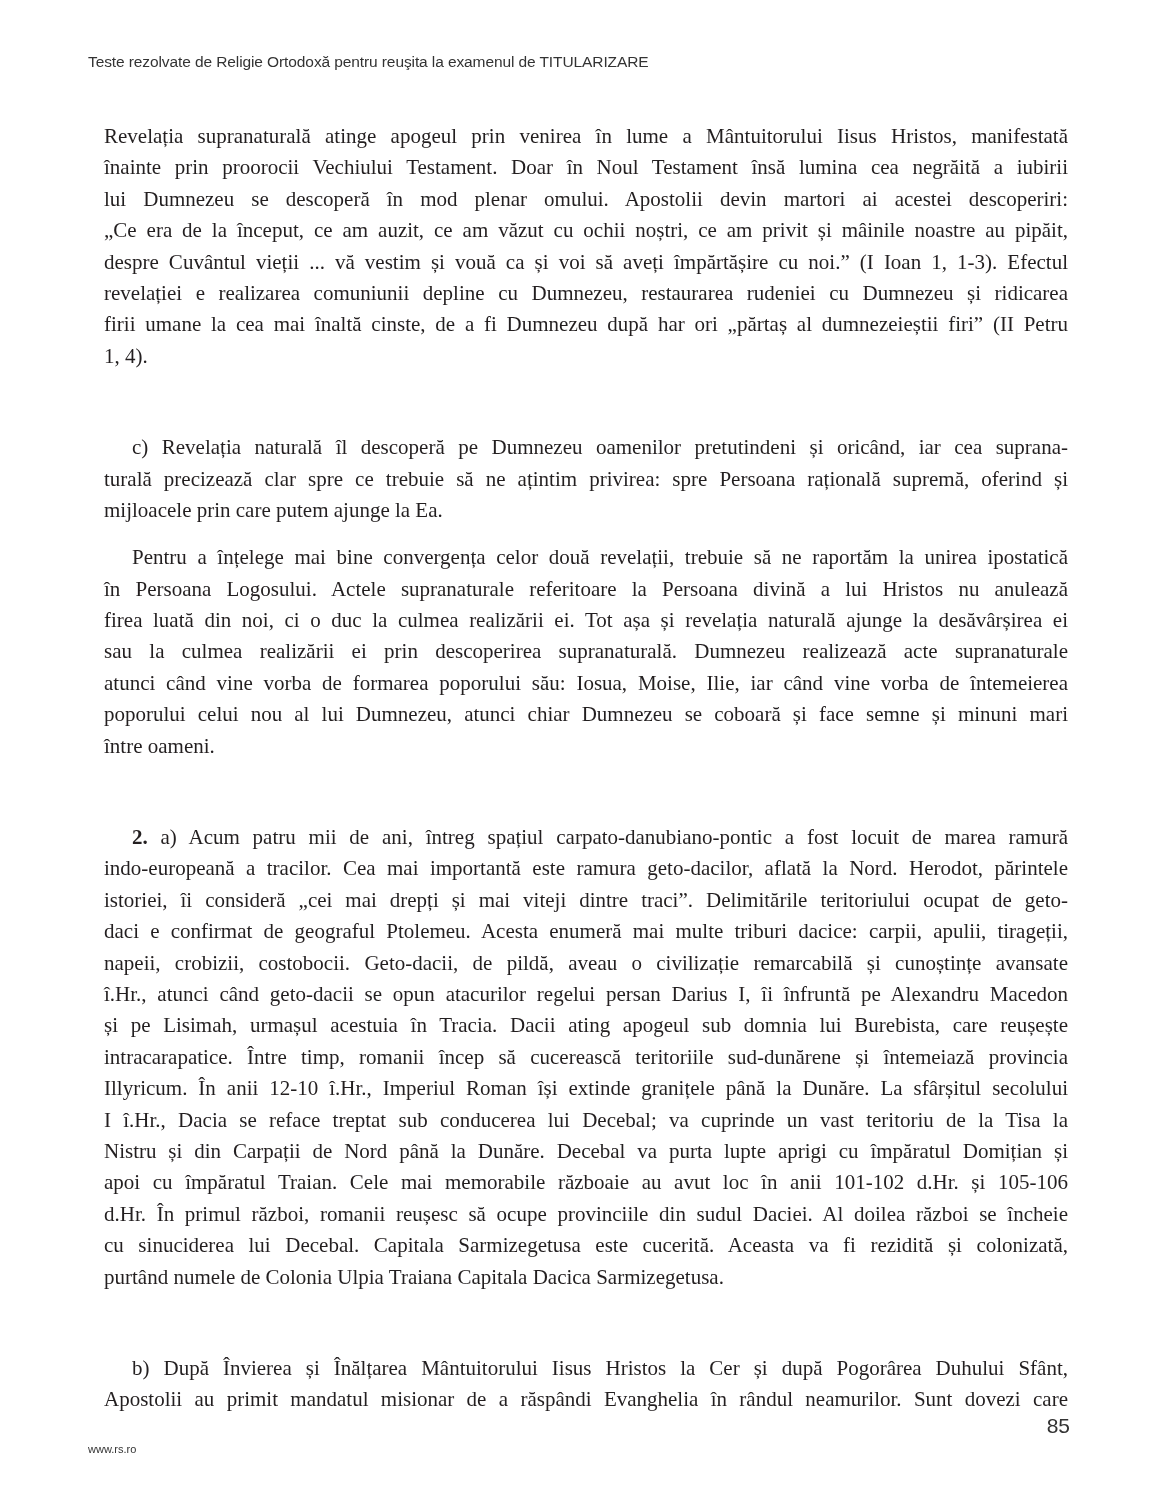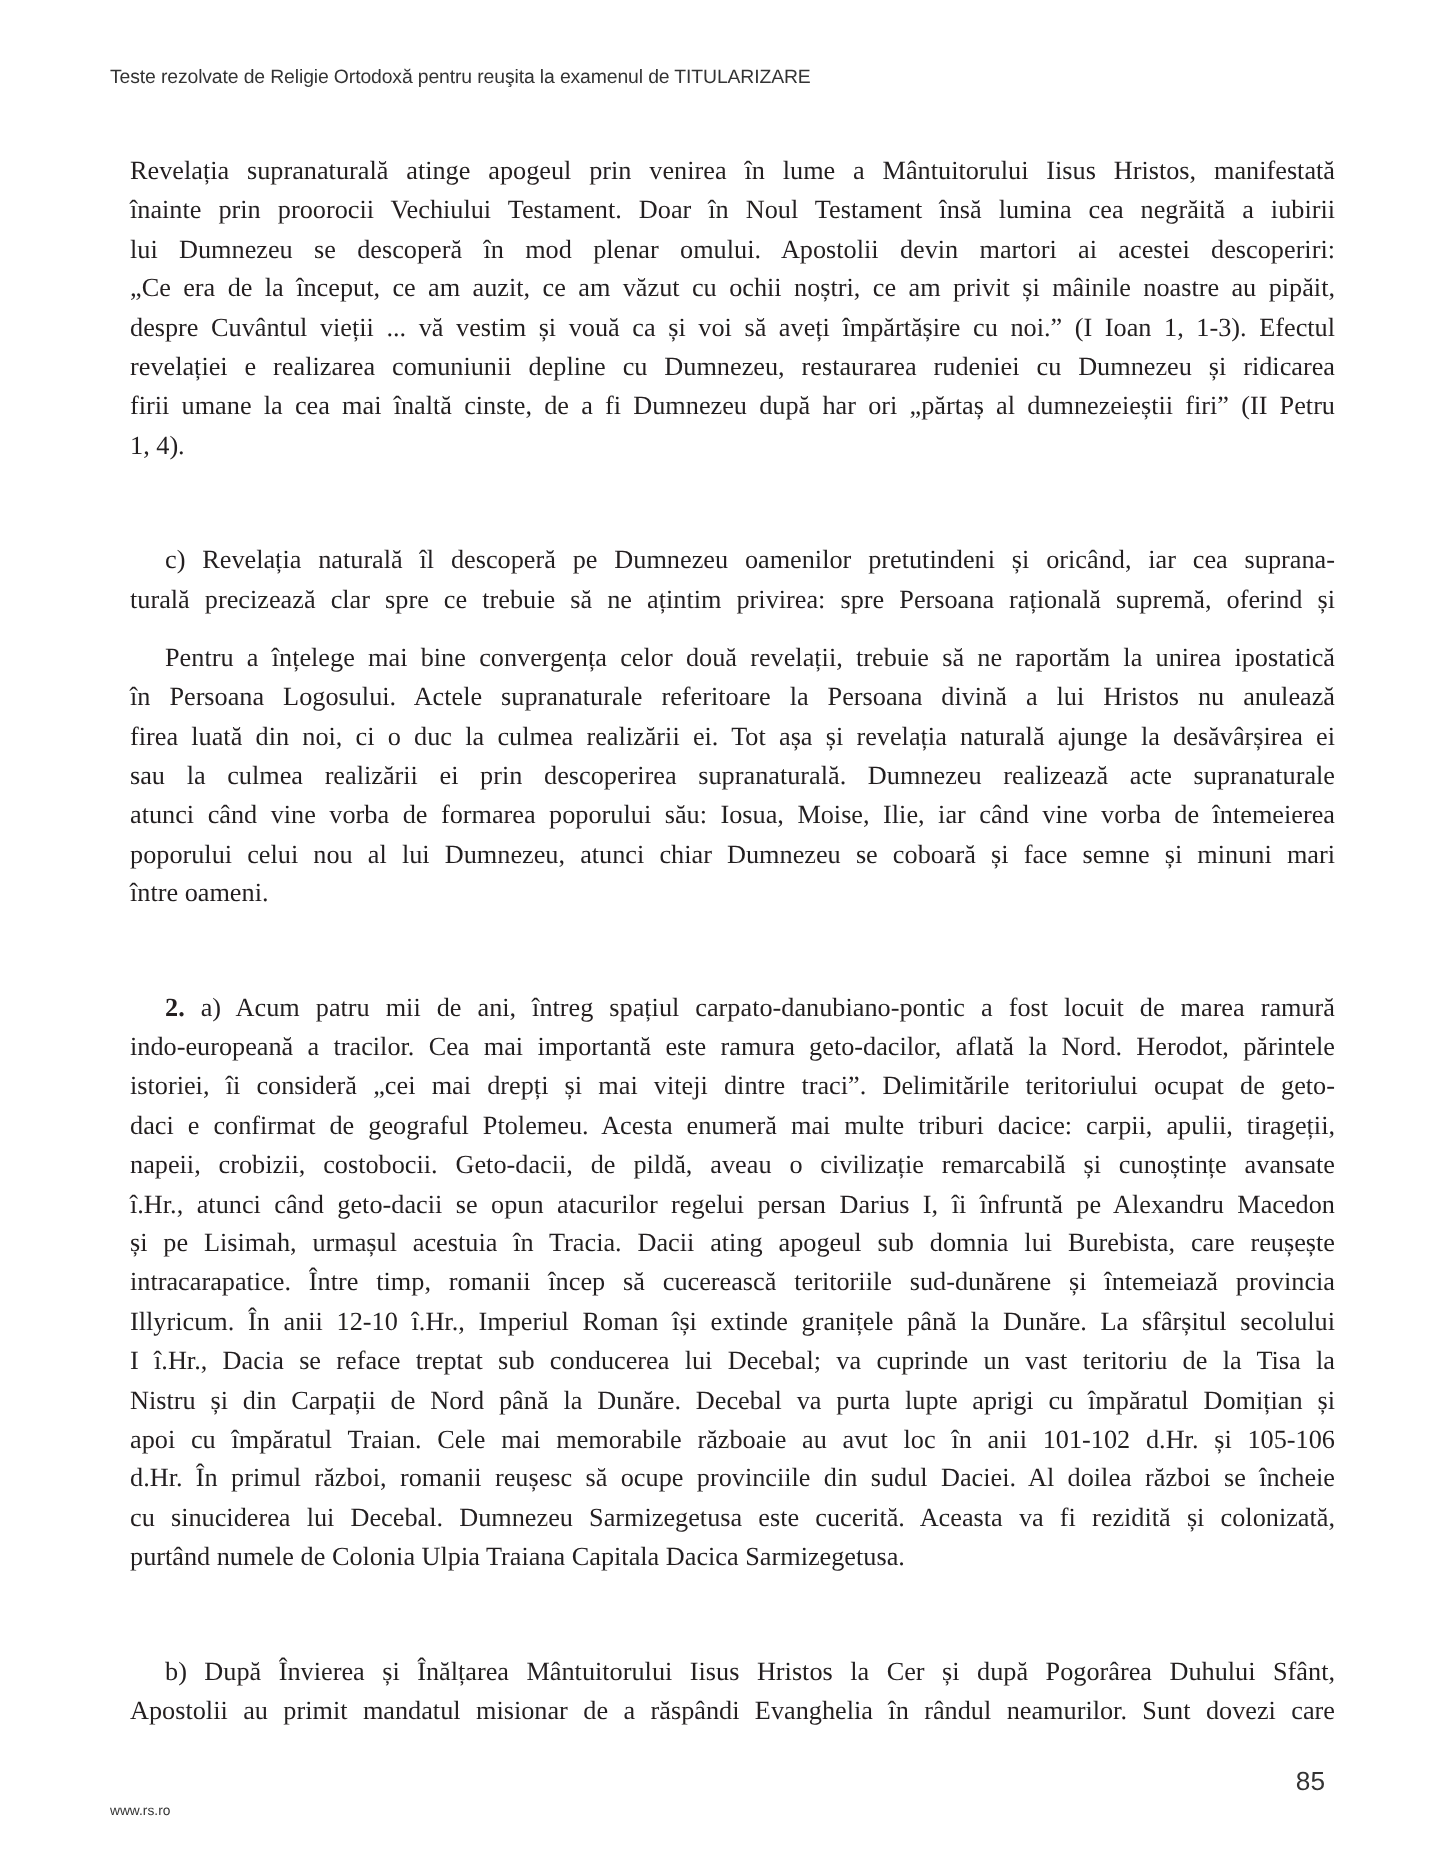--- a/index.html
+++ b/index.html
@@ -61,21 +61,21 @@
     .footer-url {
       position: absolute;
       left: 88px;
       top: 1443px;
       font-family: "Liberation Sans", sans-serif;
       font-size: 11px;
       color: #333333;
     }
     .page-number {
       position: absolute;
-      right: 94px;
+      right: 84px;
       top: 1414px;
       font-family: "Liberation Sans", sans-serif;
       font-size: 21px;
       color: #333333;
     }
   </style>
 </head>
 <body>
 
 <div class="running-header">Teste rezolvate de Religie Ortodoxă pentru reuşita la examenul de TITULARIZARE</div>
@@ -91,20 +91,21 @@
     <span class="line">revelației e realizarea comuniunii depline cu Dumnezeu, restaurarea rudeniei cu Dumnezeu și ridicarea</span>
     <span class="line">firii umane la cea mai înaltă cinste, de a fi Dumnezeu după har ori „părtaș al dumnezeieștii firi” (II Petru</span>
     <span class="line last">1, 4).</span>
   </div>
 
   <div class="gap"></div>
 
   <div class="para">
     <span class="line indent">c) Revelația naturală îl descoperă pe Dumnezeu oamenilor pretutindeni și oricând, iar cea suprana-</span>
     <span class="line">turală precizează clar spre ce trebuie să ne ațintim privirea: spre Persoana rațională supremă, oferind și</span>
+    <span class="line last">mijloacele prin care putem ajunge la Ea.</span>
   </div>
 
   <div class="para">
     <span class="line indent">Pentru a înțelege mai bine convergența celor două revelații, trebuie să ne raportăm la unirea ipostatică</span>
     <span class="line">în Persoana Logosului. Actele supranaturale referitoare la Persoana divină a lui Hristos nu anulează</span>
     <span class="line">firea luată din noi, ci o duc la culmea realizării ei. Tot așa și revelația naturală ajunge la desăvârșirea ei</span>
     <span class="line">sau la culmea realizării ei prin descoperirea supranaturală. Dumnezeu realizează acte supranaturale</span>
     <span class="line">atunci când vine vorba de formarea poporului său: Iosua, Moise, Ilie, iar când vine vorba de întemeierea</span>
     <span class="line">poporului celui nou al lui Dumnezeu, atunci chiar Dumnezeu se coboară și face semne și minuni mari</span>
     <span class="line last">între oameni.</span>
@@ -119,21 +120,21 @@
     <span class="line">daci e confirmat de geograful Ptolemeu. Acesta enumeră mai multe triburi dacice: carpii, apulii, tirageții,</span>
     <span class="line">napeii, crobizii, costobocii. Geto-dacii, de pildă, aveau o civilizație remarcabilă și cunoștințe avansate</span>
     <span class="line">î.Hr., atunci când geto-dacii se opun atacurilor regelui persan Darius I, îi înfruntă pe Alexandru Macedon</span>
     <span class="line">și pe Lisimah, urmașul acestuia în Tracia. Dacii ating apogeul sub domnia lui Burebista, care reușește</span>
     <span class="line">intracarapatice. Între timp, romanii încep să cucerească teritoriile sud-dunărene și întemeiază provincia</span>
     <span class="line">Illyricum. În anii 12-10 î.Hr., Imperiul Roman își extinde granițele până la Dunăre. La sfârșitul secolului</span>
     <span class="line">I î.Hr., Dacia se reface treptat sub conducerea lui Decebal; va cuprinde un vast teritoriu de la Tisa la</span>
     <span class="line">Nistru și din Carpații de Nord până la Dunăre. Decebal va purta lupte aprigi cu împăratul Domițian și</span>
     <span class="line">apoi cu împăratul Traian. Cele mai memorabile războaie au avut loc în anii 101-102 d.Hr. și 105-106</span>
     <span class="line">d.Hr. În primul război, romanii reușesc să ocupe provinciile din sudul Daciei. Al doilea război se încheie</span>
-    <span class="line">cu sinuciderea lui Decebal. Dumnezeu Sarmizegetusa este cucerită. Aceasta va fi rezidită și colonizată,</span>
+    <span class="line">cu sinuciderea lui Decebal. Capitala Sarmizegetusa este cucerită. Aceasta va fi rezidită și colonizată,</span>
     <span class="line last">purtând numele de Colonia Ulpia Traiana Capitala Dacica Sarmizegetusa.</span>
   </div>
 
   <div class="gap"></div>
 
   <div class="para">
     <span class="line indent">b) După Învierea și Înălțarea Mântuitorului Iisus Hristos la Cer și după Pogorârea Duhului Sfânt,</span>
     <span class="line">Apostolii au primit mandatul misionar de a răspândi Evanghelia în rândul neamurilor. Sunt dovezi care</span>
   </div>
 

